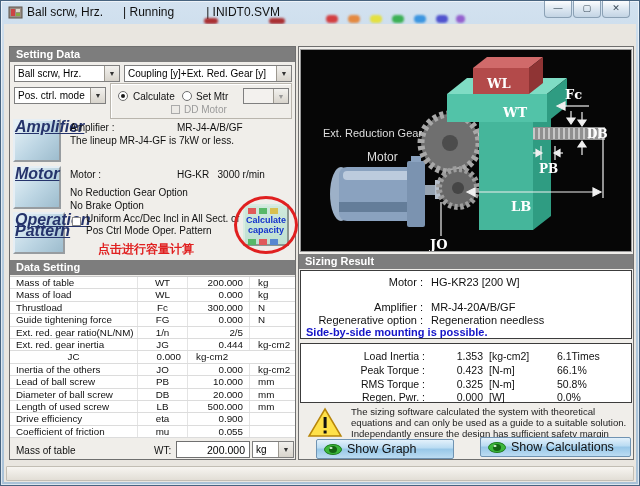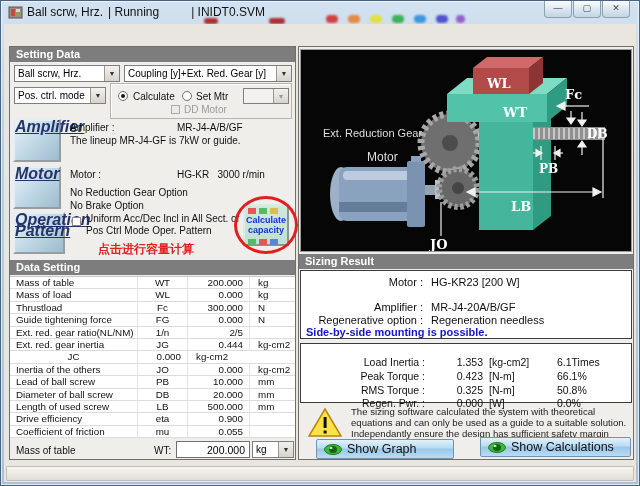--- a/index.html
+++ b/index.html
@@ -6,21 +6,21 @@
   html,body { width:640px; height:486px; background:#888; }
   body { font-family:"Liberation Sans", sans-serif; }
   .win { position:relative; width:640px; height:486px;
          background:linear-gradient(#d3e2f0,#b9cfe2 30%,#a9c2d8);
          border:1px solid #47637f; box-shadow:inset 0 0 0 1px rgba(255,255,255,.6); overflow:hidden; }
   
   .titlebar { position:absolute; top:0; left:0; right:0; height:23px; }
   .app-icon { position:absolute; left:7px; top:4px; width:15px; height:14px; }
   .title-text { position:absolute; left:26px; top:4px; font-size:12px; color:#111; display:flex; white-space:pre; }
   .title-text span { display:inline-block; }
-  .t2 { margin-left:5px; } .t3 { margin-left:32px; }
+  .t2 { margin-left:20px; } .t3 { margin-left:32px; }
   .dots { position:absolute; top:14px; left:0; width:100%; height:10px; filter:blur(1px); }
   .dot { position:absolute; width:12px; height:8px; border-radius:4px; opacity:.85; }
   .winbtns { position:absolute; top:0; right:9px; display:flex; }
   .wbtn { width:28px; height:17px; margin-left:1px; border:1px solid #8ba1b5; border-top:none;
           border-radius:0 0 4px 4px; background:linear-gradient(#fcfdfe,#dfe9f2 45%,#c3d4e4);
           font-size:9px; line-height:15px; text-align:center; color:#3a4a58; }
   
   .client { position:absolute; left:3px; right:3px; top:23px; bottom:3px; background:#e9e6e0; }
   .menubar { position:absolute; left:0; right:0; top:0; height:20px;
              background:linear-gradient(#fbfaf8,#f0eeea); border-bottom:1px solid #d4d0c8; }
@@ -151,21 +151,21 @@
         <span class="cbtn">▼</span>
       </div>
       <span class="chk disabled" style="left:161px;top:58px"></span>
       <span class="lbl gray" style="left:174px;top:57px">DD Motor</span>
 
       <div class="imgbtn" style="left:3px;top:72px;width:48px;height:43px">
         <span>Amplifier</span>
       </div>
       <span class="lbl" style="left:60px;top:75px">Amplifier :</span>
       <span class="lbl" style="left:167px;top:75px">MR-J4-A/B/GF</span>
-      <span class="lbl" style="left:60px;top:88px">The lineup MR-J4-GF is 7kW or guide.</span>
+      <span class="lbl" style="left:60px;top:88px">The lineup MR-J4-GF is 7kW or less.</span>
 
       <div class="imgbtn" style="left:3px;top:119px;width:48px;height:43px">
         <span>Motor</span>
       </div>
       <span class="lbl" style="left:60px;top:122px">Motor :</span>
       <span class="lbl" style="left:167px;top:122px">HG-KR   3000 r/min</span>
       <span class="lbl" style="left:60px;top:140px">No Reduction Gear Option</span>
       <span class="lbl" style="left:60px;top:153px">No Brake Option</span>
 
       <div class="imgbtn" style="left:3px;top:165px;width:52px;height:42px">
@@ -370,21 +370,21 @@
           <span class="rlabel">Amplifier :</span>
           <span class="rvalue">MR-J4-20A/B/GF</span>
         </div>
         <div class="rline" style="top:43px">
           <span class="rlabel">Regenerative option :</span>
           <span class="rvalue">Regeneration needless</span>
         </div>
         <div class="bluenote" style="top:55px">Side-by-side mounting is possible.</div>
       </div>
 
-      <div class="whitebox" style="top:296px;height:60px;padding-top:12px">
+      <div class="whitebox" style="top:296px;height:60px;padding-top:6px">
           <div class="mx-row">
             <div class="mx-cell-label">Load Inertia :</div>
             <div class="mx-cell-value">1.353</div>
             <div class="mx-cell-unit">[kg-cm2]</div>
             <div class="mx-cell-ratio">6.1Times</div>
           </div>
           <div class="mx-row">
             <div class="mx-cell-label">Peak Torque :</div>
             <div class="mx-cell-value">0.423</div>
             <div class="mx-cell-unit">[N-m]</div>

